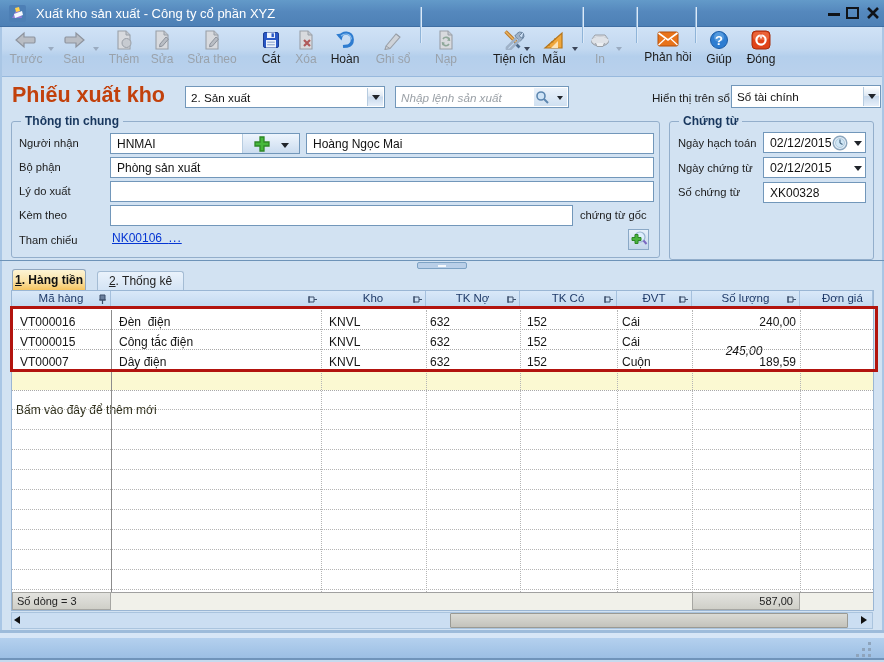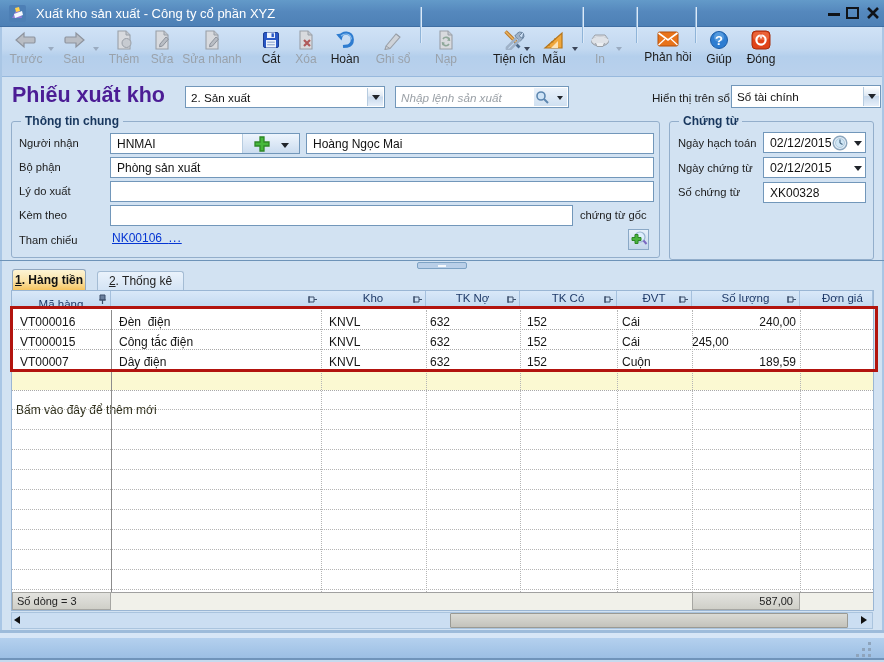--- a/index.html
+++ b/index.html
@@ -17,21 +17,21 @@
     border-bottom:1px solid #98b9dd; }
   .tbtn { position:absolute; top:3px; height:44px; text-align:center; }
   .tbtn .ic { display:block; margin:0 auto; }
   .tbtn .lb { display:block; font-size:12px; margin-top:2px; white-space:nowrap; }
   .en { color:#1c1c1c; }
   .dis { color:#9aa2ab; }
   .caret { position:absolute; width:0; height:0; border-left:3.5px solid transparent; border-right:3.5px solid transparent; border-top:4px solid #3c465a; }
   .caretd { border-top-color:#9aabc0; }
   .tsep { position:absolute; top:7px; width:1px; height:36px; background:#8fb4d8; box-shadow:1px 0 0 #dbe9f8; }
   
-  #bigtitle { left:12px; top:83px; font-size:21.5px; font-weight:bold; color:#4c1d95; letter-spacing:0px; }
+  #bigtitle { left:12px; top:83px; font-size:21.5px; font-weight:bold; color:#c2410c; letter-spacing:0px; }
   .combo { position:absolute; background:#fff; border:1px solid #7297ba; }
   .combo .txt { position:absolute; left:5px; top:4px; font-size:11.7px; color:#111; }
   .dbtn { position:absolute; right:1px; top:1px; bottom:1px; width:16px;
      background:linear-gradient(#fdfeff, #dfe9f4 45%, #c8d9ec 50%, #e6effa); border-left:1px solid #b7cce0; }
   .dbtn:after { content:""; position:absolute; left:4px; top:7px; width:0; height:0;
      border-left:4px solid transparent; border-right:4px solid transparent; border-top:5px solid #20242a; }
   .lbl { position:absolute; font-size:11.2px; color:#1c1c1c; white-space:nowrap; }
   .box { position:absolute; background:#fff; border:1px solid #7297ba; font-size:12px; color:#111; }
   .box span { position:absolute; left:6px; top:3px; white-space:nowrap; }
   
@@ -95,21 +95,21 @@
     </svg>
   <span class="lb dis">Sửa</span>
 </div>
 
 <div class="tbtn" style="left:180px; top:30px; width:64px;">
   <svg class="ic" width="20" height="20">
       <path d="M4 1 L12 1 L16 5 L16 19 L4 19 Z" fill="#d8dade" stroke="#9aa0a8" stroke-width="1.1"></path>
       <path d="M12 1 L12 5 L16 5" fill="#c2c6cc" stroke="#9aa0a8" stroke-width="1"></path>
       <path d="M8 14 L14 7 L16.5 9 L10.5 16 L7.5 16.8 Z" fill="#b9bdc4" stroke="#8d939d"></path>
     </svg>
-  <span class="lb dis">Sửa nhanh</span>
+  <span class="lb dis">Sửa theo</span>
 </div>
 
 <div class="tbtn" style="left:252px; top:30px; width:38px;">
   <svg class="ic" width="20" height="20">
       <rect x="2.5" y="2.5" width="15" height="15" rx="1.5" fill="#2a58c6" stroke="#1d3f96" stroke-width="1"></rect>
       <rect x="6" y="2.5" width="8" height="5.5" fill="#eef3fb"></rect>
       <rect x="10.5" y="3.3" width="2.4" height="3.8" fill="#2a58c6"></rect>
       <rect x="5" y="10" width="10" height="7.5" fill="#eef3fb"></rect>
       <rect x="6.2" y="11.5" width="7.6" height="1.4" fill="#9fb4d8"></rect>
       <rect x="6.2" y="14" width="7.6" height="1.4" fill="#9fb4d8"></rect>
@@ -307,21 +307,21 @@
 <div class="abs" style="left:417px; top:262px; width:50px; height:7px; background:#b9cfe8; border:1px solid #7da2c4; border-radius:2px;">
   <div style="position:absolute; left:20px; top:2px; width:8px; height:2px; background:#f5f9fd;"></div>
 </div>
 
 <div class="abs" style="left:12px; top:269px; width:74px; height:21px; background:linear-gradient(#fdf4d5, #fbe3a7 55%, #f6c460); border:1px solid #91a7bf; border-bottom:none; border-radius:3px 3px 0 0; text-align:center; font-size:12px; font-weight:bold; color:#111; padding-top:3px;"><span style="text-decoration:underline;">1</span>. Hàng tiền</div>
 <div class="abs" style="left:97px; top:271px; width:87px; height:19px; background:linear-gradient(#eaf2fb, #d4e4f5); border:1px solid #a4bcd4; border-bottom:none; border-radius:3px 3px 0 0; text-align:center; font-size:12px; color:#222; padding-top:2px;"><span style="text-decoration:underline;">2</span>. Thống kê</div>
 
 <div class="abs" style="left:11px; top:290px; width:863px; height:321px; background:#fff; border:1px solid #9ab6d4;"></div>
 
 <div class="abs" id="ghead" style="left:12px; top:291px; width:861px; height:16px; background:linear-gradient(#d9e8f8,#c2d9f0); font-size:11.5px; color:#1f3a68;">
-    <div style="position: absolute; top: 0px; height: 16px; border-right: 1px solid rgb(165, 192, 221); text-align: center; padding-top: 7px; overflow: hidden; left: 0px; width: 99px;">Mã hàng</div>
+    <div style="position: absolute; top: 0px; height: 16px; border-right: 1px solid rgb(165, 192, 221); text-align: center; padding-top: 1px; overflow: hidden; left: 0px; width: 99px;">Mã hàng</div>
     <div style="position: absolute; top: 3px; width: 9px; height: 10px; left: 86px;"><svg width="9" height="11">
         <path d="M2 1 L7 1 L7 6 L2 6 Z" fill="#6b7f9c" stroke="#3c4f6b"></path>
         <path d="M1 6 L8 6 M4.5 6 L4.5 10" stroke="#3c4f6b" stroke-width="1.2"></path>
       </svg></div>
     <div style="position: absolute; top: 3px; width: 9px; height: 10px; left: 296px;"><svg width="10" height="10">
         <path d="M1 3 L6 3 L6 8 L1 8 Z" fill="none" stroke="#3c4f6b"></path>
         <path d="M6 5.5 L9 5.5 M1 2 L1 9" stroke="#3c4f6b" stroke-width="1.2"></path>
       </svg></div>
     <div style="position: absolute; top: 0px; height: 16px; border-right: 1px solid rgb(165, 192, 221); text-align: center; padding-top: 1px; overflow: hidden; left: 309px; width: 105px;">Kho</div>
     <div style="position: absolute; top: 3px; width: 9px; height: 10px; left: 401px;"><svg width="10" height="10">
@@ -359,21 +359,21 @@
     <div style="position:absolute; left:515px; top:5px;">152</div>
     <div style="position:absolute; left:610px; top:5px;">Cái</div>
     <div style="position:absolute; left:680px; width:104px; text-align:right; top:5px;">240,00</div>
     <div style="position:absolute; left:0px; top:19px; width:861px; border-top:1px dotted #a8a8a8;"></div>
     <div style="position:absolute; left:8px; top:25px;">VT000015</div>
     <div style="position:absolute; left:107px; top:25px;">Công tắc điện</div>
     <div style="position:absolute; left:317px; top:25px;">KNVL</div>
     <div style="position:absolute; left:418px; top:25px;">632</div>
     <div style="position:absolute; left:515px; top:25px;">152</div>
     <div style="position:absolute; left:610px; top:25px;">Cái</div>
-    <div style="position:absolute; left:680px; width:104px; text-align:left; top:25px;">245,00</div>
+    <div style="position:absolute; left:680px; width:104px; text-align:center; top:34px;font-style:italic;">245,00</div>
     <div style="position:absolute; left:0px; top:39px; width:861px; border-top:1px dotted #a8a8a8;"></div>
     <div style="position:absolute; left:8px; top:45px;">VT00007</div>
     <div style="position:absolute; left:107px; top:45px;">Dây điện</div>
     <div style="position:absolute; left:317px; top:45px;">KNVL</div>
     <div style="position:absolute; left:418px; top:45px;">632</div>
     <div style="position:absolute; left:515px; top:45px;">152</div>
     <div style="position:absolute; left:610px; top:45px;">Cuộn</div>
     <div style="position:absolute; left:680px; width:104px; text-align:right; top:45px;">189,59</div>
     <div style="position:absolute; left:0px; top:59px; width:861px; border-top:1px dotted #a8a8a8;"></div>
     <div style="position:absolute; left:0px; top:61px; width:861px; height:19px; background:#fbf9d2; color:#30301c;">

